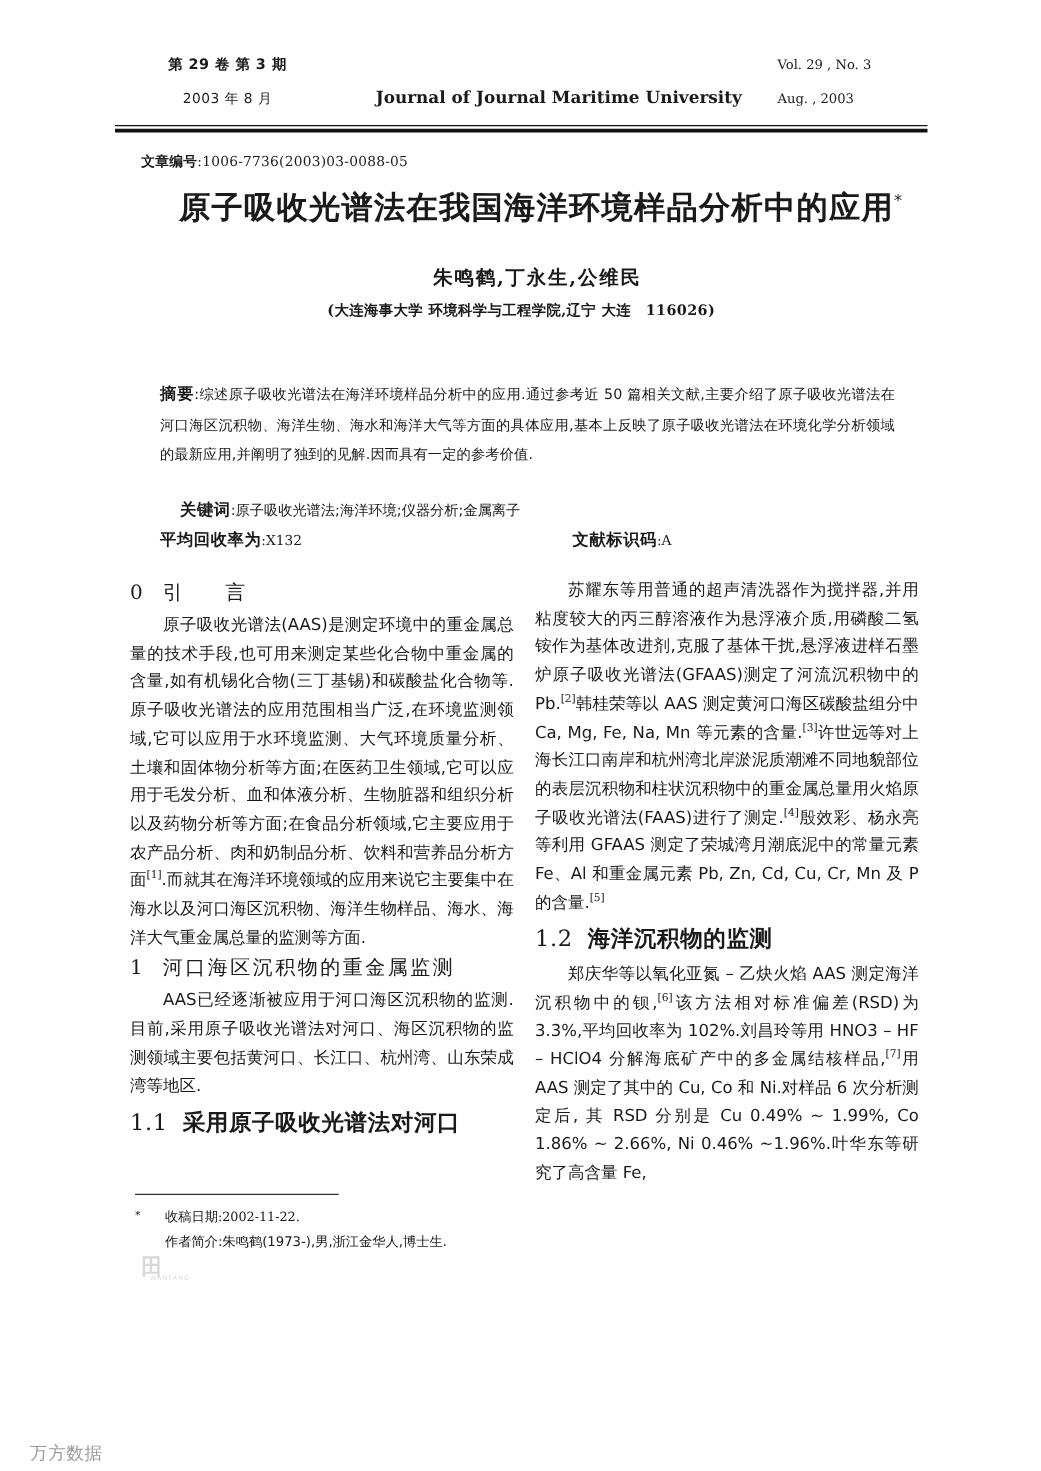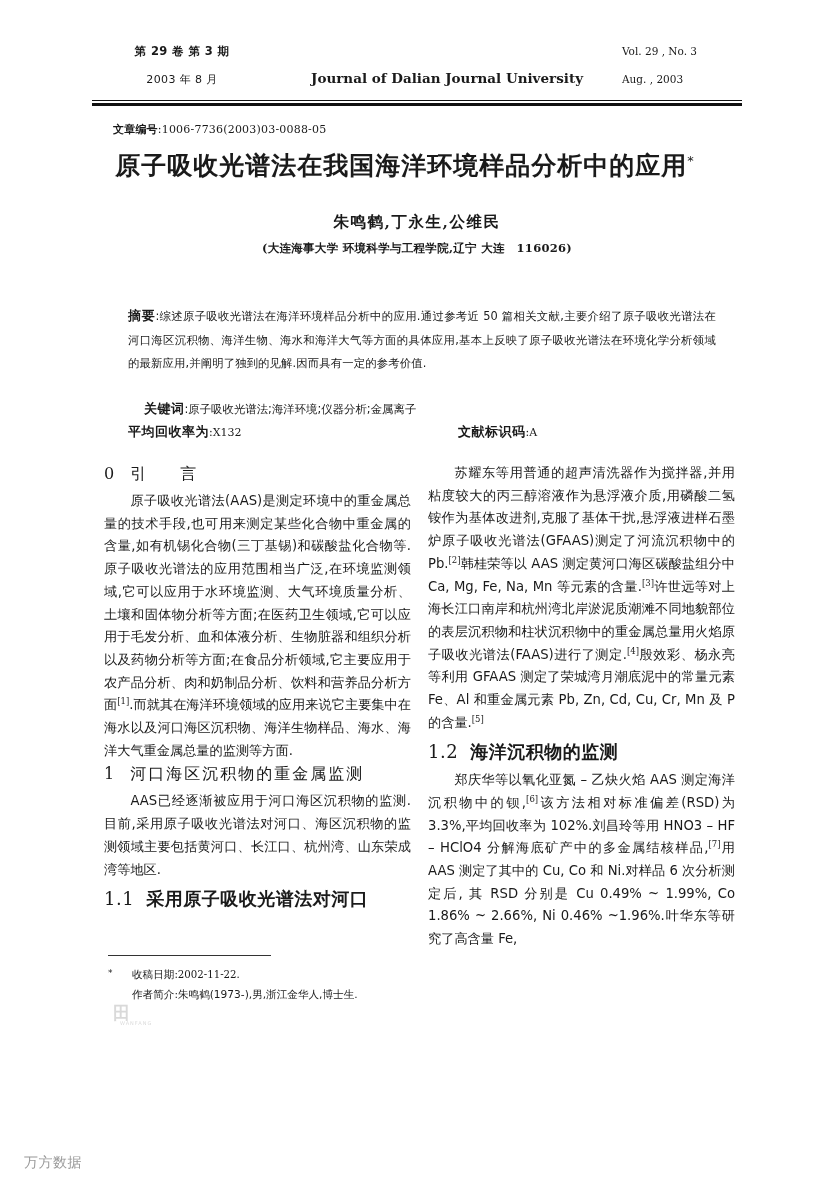--- a/index.html
+++ b/index.html
@@ -89,39 +89,39 @@
     font-size: 11px;
     font-weight: bold;
     letter-spacing: 0.2px;
     white-space: nowrap;
   }
   .artnum .val { font-family: "DejaVu Serif","Liberation Serif",serif; font-weight: normal; font-size: 11px;}
 
   
   .title {
     position: absolute;
-    left: 80px;
+    left: 108px;
     top: 150px;
     width: 650px;
     text-align: center;
     font-size: 25px;
     font-weight: bold;
     letter-spacing: 1px;
     line-height: 1.25;
   }
   .title .star {
     font-size: 13px;
     vertical-align: super;
     font-weight: normal;
   }
 
   
   .authors {
     position: absolute;
-    left: 92px;
+    left: 105px;
     top: 212px;
     width: 650px;
     text-align: center;
     font-family: "DejaVu Serif", "Liberation Serif", serif;
     font-size: 15.5px;
     font-weight: bold;
     letter-spacing: 1.5px;
   }
   .affil {
     position: absolute;
@@ -288,21 +288,21 @@
 
 <div class="page">
 
   <div class="masthead">
     <div class="mast-row">
       <div class="mast-left">第 29 卷  第 3 期</div>
       <div class="mast-right">Vol. 29 , No. 3</div>
     </div>
     <div class="mast-row">
       <div class="mast-left thin">2003 年 8 月</div>
-      <div class="mast-center-en">Journal of Dalian Journal University</div>
+      <div class="mast-center-en">Journal of Journal Maritime University</div>
       <div class="mast-right">Aug. , 2003</div>
     </div>
   </div>
   <div class="rule-double"></div>
 
   <div class="artnum">
     <span>文章编号</span><span class="val">:1006-7736(2003)03-0088-05</span>
   </div>
 
   <div class="title">

